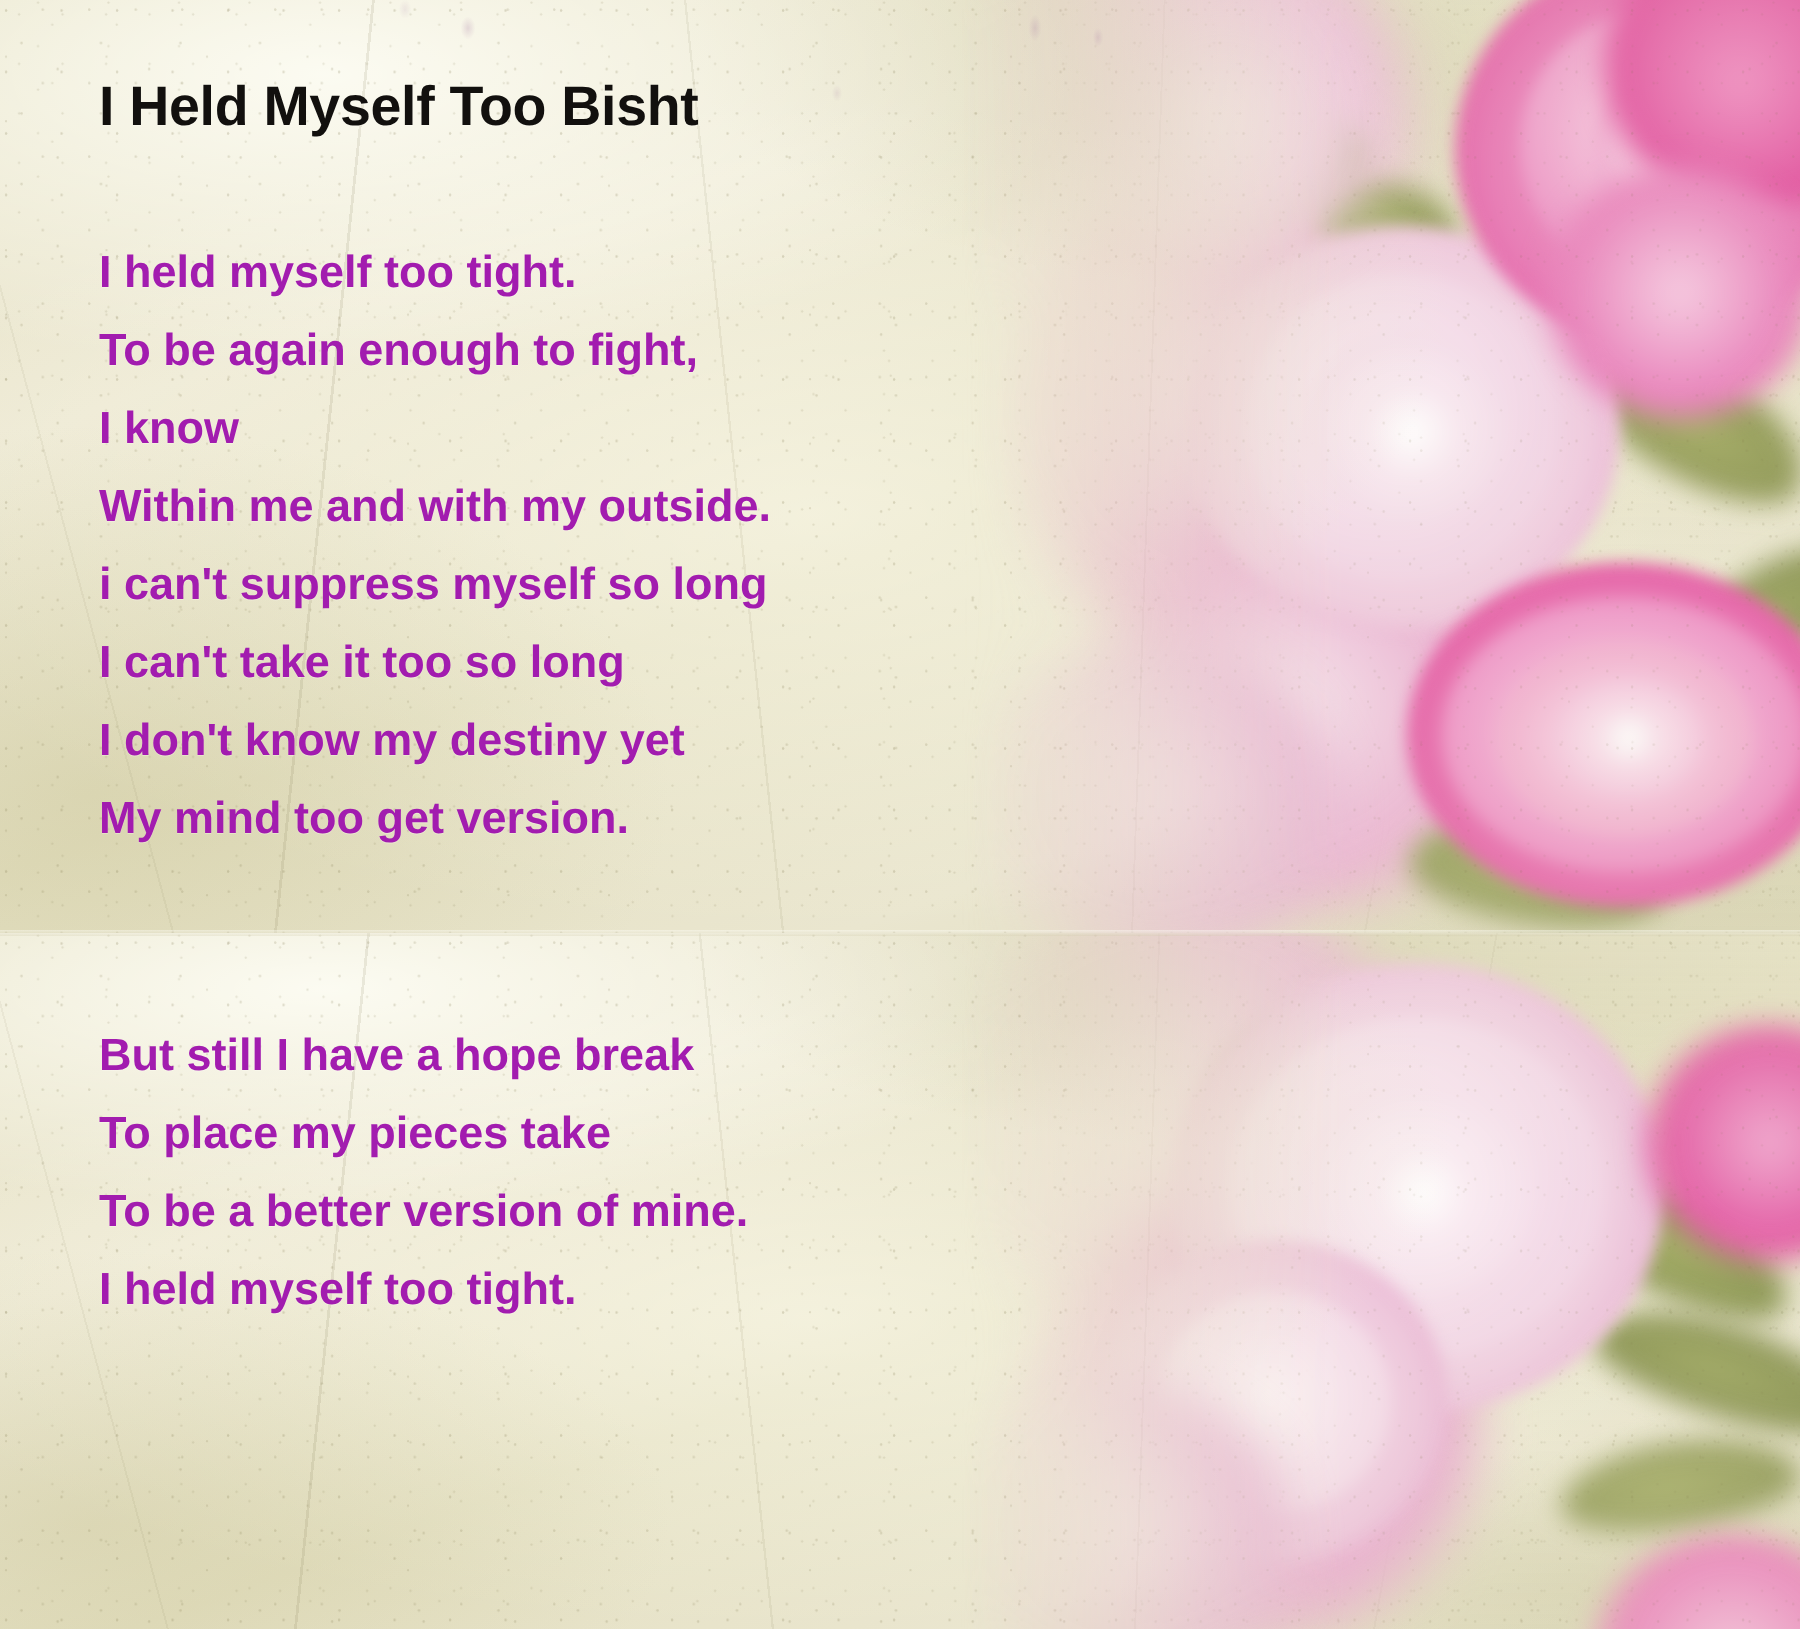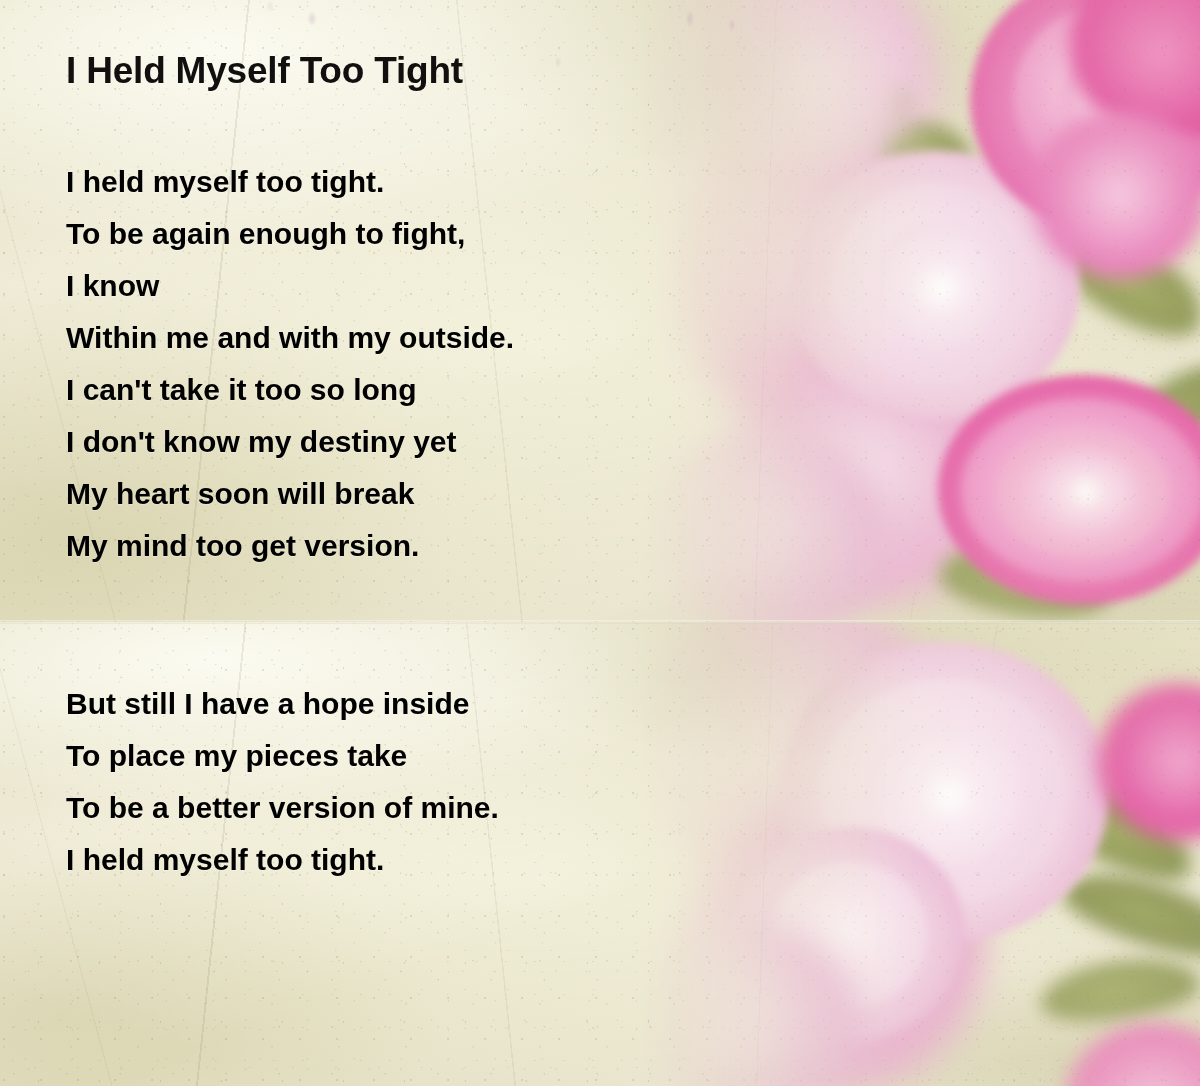--- a/index.html
+++ b/index.html
@@ -103,21 +103,21 @@
   #poem-title{
     position:absolute;left:66px;top:50px;
     font-size:37px;font-weight:bold;color:#12100e;
     letter-spacing:-.2px;white-space:nowrap;
     text-shadow:0 1px 0 rgba(255,255,250,.35);
   }
   .stanza{position:absolute;left:66px;}
   #stanza-1{top:156px;}
   #stanza-2{top:678px;}
   .poem-line{
-    font-size:30px;font-weight:bold;color:#000000;
+    font-size:30px;font-weight:bold;color:#a21caf;
     line-height:52px;white-space:nowrap;
     text-shadow:0 1px 0 rgba(255,255,250,.30);
   }
   #poem-author{
     position:absolute;left:72px;top:996px;
     font-size:33px;font-style:italic;font-weight:normal;color:#17140f;
     letter-spacing:.3px;white-space:nowrap;
   }
 </style>
 </head>
@@ -209,35 +209,35 @@
 
       <div class="floral-veil"></div>
       <div class="grain" style="opacity:.32"></div>
     </div>
   </div>
 
   <div id="panel-seam"></div>
 
   <div class="text-layer">
 
-    <div id="poem-title">I Held Myself Too Tight</div>
+    <div id="poem-title">I Held Myself Too Bisht</div>
 
     <div class="stanza" id="stanza-1">
       <div class="poem-line">I held myself too tight.</div>
       <div class="poem-line">To be again enough to fight,</div>
       <div class="poem-line">I know</div>
       <div class="poem-line">Within me and with my outside.</div>
+      <div class="poem-line">i can't suppress myself so long</div>
       <div class="poem-line">I can't take it too so long</div>
       <div class="poem-line">I don't know my destiny yet</div>
-      <div class="poem-line">My heart soon will break</div>
       <div class="poem-line">My mind too get version.</div>
     </div>
 
     <div class="stanza" id="stanza-2">
-      <div class="poem-line">But still I have a hope inside</div>
+      <div class="poem-line">But still I have a hope break</div>
       <div class="poem-line">To place my pieces take</div>
       <div class="poem-line">To be a better version of mine.</div>
       <div class="poem-line">I held myself too tight.</div>
     </div>
 
   </div>
 
 </div>
 
 </body></html>

